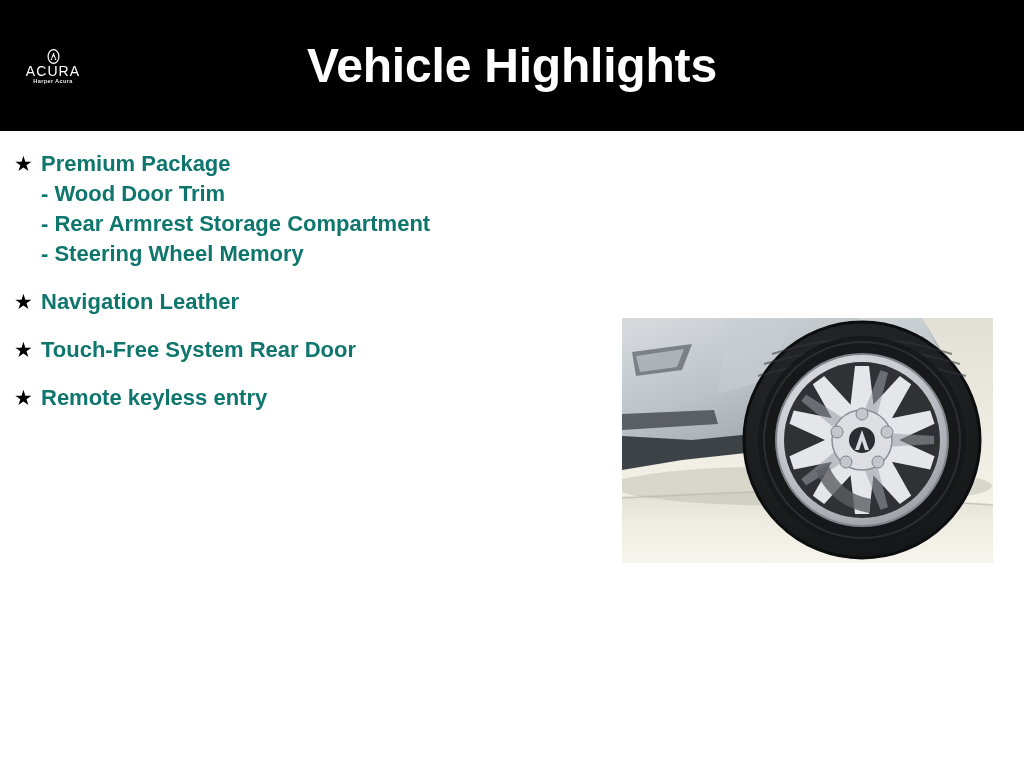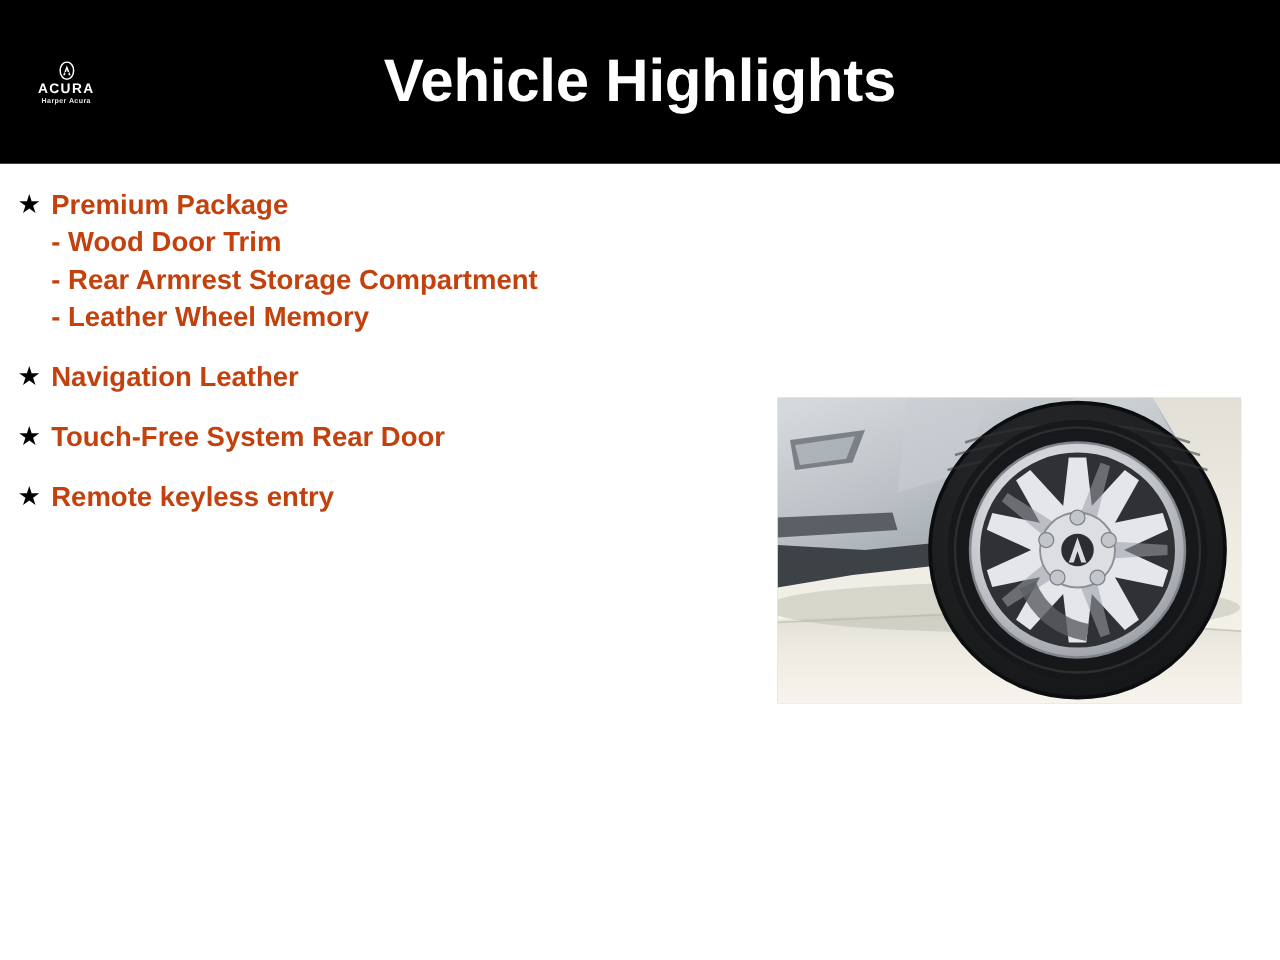--- a/index.html
+++ b/index.html
@@ -35,22 +35,22 @@
     align-items: center;
     justify-content: flex-start;
   }
   .brand-mark {
     width: 15px;
     height: 15px;
     display: block;
   }
   .brand-wordmark {
     color: #ffffff;
-    font-size: 11px;
-    font-weight: bold;
+    font-size: 14px;
+    font-weight: normal;
     letter-spacing: 1.1px;
     line-height: 12px;
     margin-top: 1px;
     white-space: nowrap;
   }
   .brand-dealer {
     color: #e8e8e8;
     font-size: 5.6px;
     font-weight: bold;
     letter-spacing: 0.35px;
@@ -95,21 +95,21 @@
   }
   .bullet-star {
     position: absolute;
     left: 14px;
     top: 0;
     color: #000000;
     font-size: 21px;
     line-height: 30px;
   }
   .feature-text {
-    color: #c2410c;
+    color: #0f766e;
     font-size: 22px;
     font-weight: bold;
     line-height: 30px;
     display: block;
   }
 
   
   .vehicle-photo {
     position: absolute;
     left: 622px;
@@ -148,21 +148,21 @@
       <span class="bullet-star">★</span>
       <span class="feature-text">Premium Package</span>
     </div>
     <div class="feature-row level-1">
       <span class="feature-text">- Wood Door Trim</span>
     </div>
     <div class="feature-row level-1">
       <span class="feature-text">- Rear Armrest Storage Compartment</span>
     </div>
     <div class="feature-row level-1">
-      <span class="feature-text">- Leather Wheel Memory</span>
+      <span class="feature-text">- Steering Wheel Memory</span>
     </div>
     <div class="feature-row level-0">
       <span class="bullet-star">★</span>
       <span class="feature-text">Navigation Leather</span>
     </div>
     <div class="feature-row level-0">
       <span class="bullet-star">★</span>
       <span class="feature-text">Touch-Free System Rear Door</span>
     </div>
     <div class="feature-row level-0">

